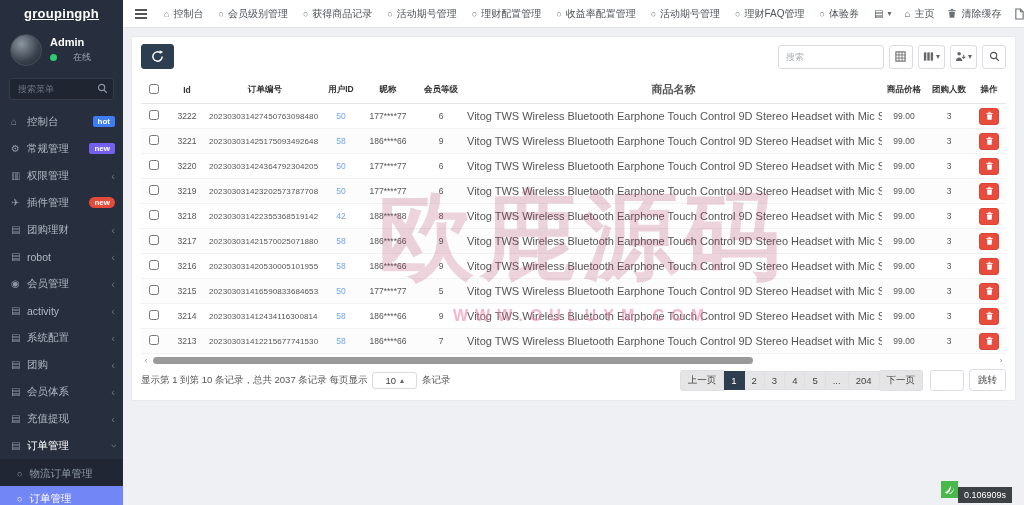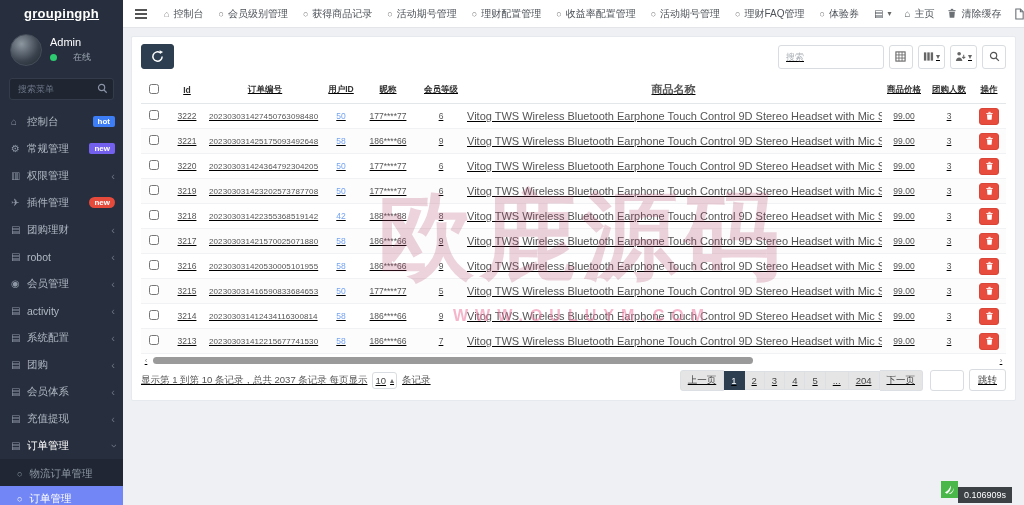--- a/index.html
+++ b/index.html
@@ -8,21 +8,21 @@
 
   
   .sidebar { position:absolute; left:0; top:0; width:123px; height:505px;
     background:#272e3d; color:#b0b8c4; z-index:30; }
   .brand { height:28px; line-height:28px; text-align:center; color:#fff;
     font-size:13px; font-weight:bold; letter-spacing:.3px;text-decoration:underline; }
   .userpanel { display:flex; align-items:center; gap:8px; padding:6px 10px 8px; }
   .avatar-lg { width:32px; height:32px; border-radius:50%;
     background:radial-gradient(circle at 35% 30%, #8d97a0 0%, #39424d 60%, #20262e 100%);
     border:1px solid #444c59; flex:0 0 auto; }
-  .user-name { color:#fff; font-size:11px; font-weight:normal; }
+  .user-name { color:#fff; font-size:11px; font-weight:bold; }
   .user-status { font-size:9px; color:#9aa5b1; margin-top:3px; display:flex; align-items:center; gap:16px; }
   .status-dot { width:7px; height:7px; border-radius:50%; background:#2ecc71; display:inline-block; }
   .side-search { position:relative; margin:4px 9px 8px; }
   .side-search input { width:100%; height:22px; background:#1f2531; border:1px solid #343c4b;
     border-radius:3px; color:#cfd6df; font-size:9px; padding:0 20px 0 8px; outline:none; }
   .side-search input::placeholder { color:#6b7586; }
   .side-search svg { position:absolute; right:6px; top:5px; }
   .menu { list-style:none; }
   .menu li { display:flex; align-items:center; height:27px; padding:0 8px 0 11px;
     font-size:10.5px; cursor:pointer; }
@@ -49,21 +49,21 @@
   .hamburger { display:flex; flex-direction:column; gap:2px; cursor:pointer; padding:3px 2px; }
   .hamburger i { width:12px; height:2px; background:#555; display:block; }
   .tab { display:flex; align-items:center; gap:4px; cursor:pointer; color:#4d5258; }
   .tab .ticon { font-size:9px; color:#777; }
   .nav-right { margin-left:auto; display:flex; align-items:center; gap:13px; }
   .nav-item { display:flex; align-items:center; gap:4px; cursor:pointer; color:#4d5258; }
   .caret { font-size:8px; color:#666; }
 
   
   .content { position:absolute; left:123px; top:28px; right:0; bottom:0; background:#eef0f4;
-    padding:8px;text-decoration:underline; }
+    padding:8px; }
   .panel { position:relative; background:#fff; border:1px solid #e6e9ed; border-radius:2px;
     padding:7px 9px 9px; min-height:352px; }
   .ptoolbar { display:flex; align-items:center; margin-bottom:7px; }
   .btn-refresh { width:33px; height:25px; background:#2c3e50; border:1px solid #2c3e50;
     border-radius:3px; display:flex; align-items:center; justify-content:center; cursor:pointer; }
   .ptool-right { margin-left:auto; display:flex; align-items:center; gap:5px; }
   .tbl-search { width:106px; height:24px; border:1px solid #d9dce0; border-radius:3px;
     font-size:9px; padding:0 7px; outline:none; color:#333; }
   .tbl-search::placeholder { color:#aab0b6; }
   .tool-btn { height:24px; min-width:24px; background:#fff; border:1px solid #d9dce0;
@@ -88,21 +88,21 @@
     border-radius:3px; display:inline-flex; align-items:center; justify-content:center; cursor:pointer; }
 
   .hscroll { position:relative; height:10px; margin:1px 0 4px; display:flex; align-items:center; }
   .hs-arrow { font-size:8px; color:#888; width:10px; text-align:center; cursor:pointer; }
   .hs-track { flex:1; height:9px; position:relative; }
   .hs-thumb { position:absolute; left:2px; top:1px; width:71%; height:7px;
     background:#9a9a9a; border-radius:4px; cursor:pointer; }
 
   .pgbar { display:flex; align-items:center; font-size:9.5px; color:#555; margin-top:4px; }
   .pg-size { display:inline-flex; align-items:center; gap:4px; border:1px solid #d9dce0;
-    border-radius:3px; padding:2px 2px; margin:0 5px; cursor:pointer; color:#444; background:#fff; }
+    border-radius:3px; padding:2px 12px; margin:0 5px; cursor:pointer; color:#444; background:#fff; }
   .pager { margin-left:auto; display:flex; align-items:center; }
   .pager a { display:inline-block; min-width:20px; padding:3px 7px; border:1px solid #dcdfe3;
     border-left:none; color:#444; text-align:center; text-decoration:none; cursor:pointer;
     background:#e5e5e5; font-size:9.5px; }
   .pager a:first-child { border-left:1px solid #dcdfe3; border-radius:3px 0 0 3px; }
   .pager a.last { border-radius:0 3px 3px 0; }
   .pager a.active { background:#2c3e50; border-color:#2c3e50; color:#fff; }
   .jump-input { width:34px; height:21px; border:1px solid #d9dce0; border-radius:3px;
     margin-left:7px; outline:none; padding:0 4px; font-size:9.5px; }
   .btn-jump { height:22px; border:1px solid #d9dce0; background:#fff; border-radius:3px;

